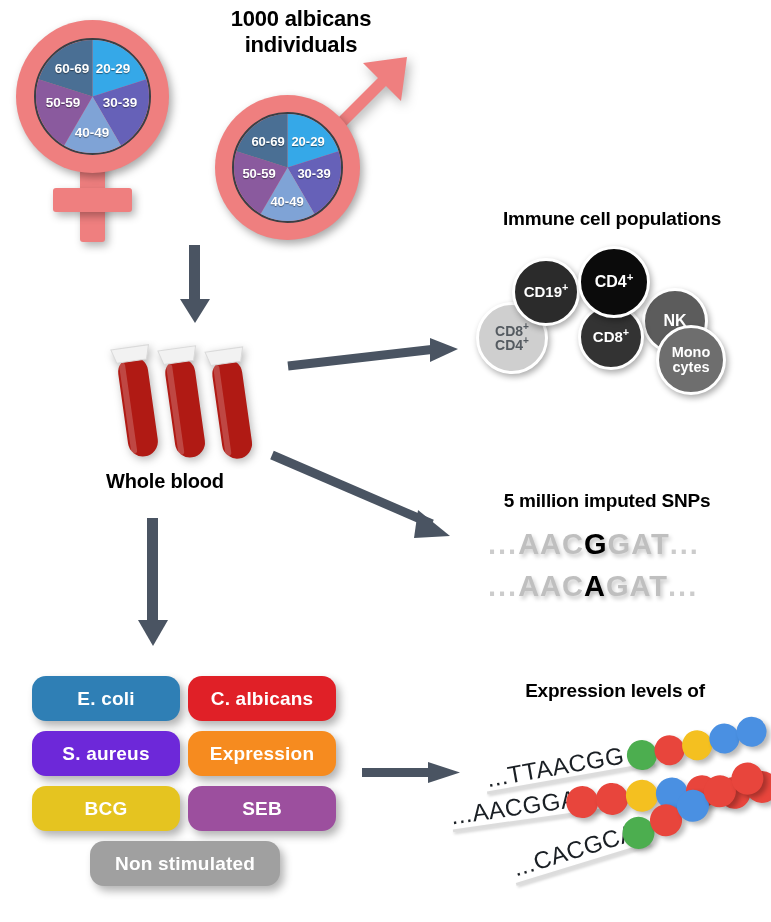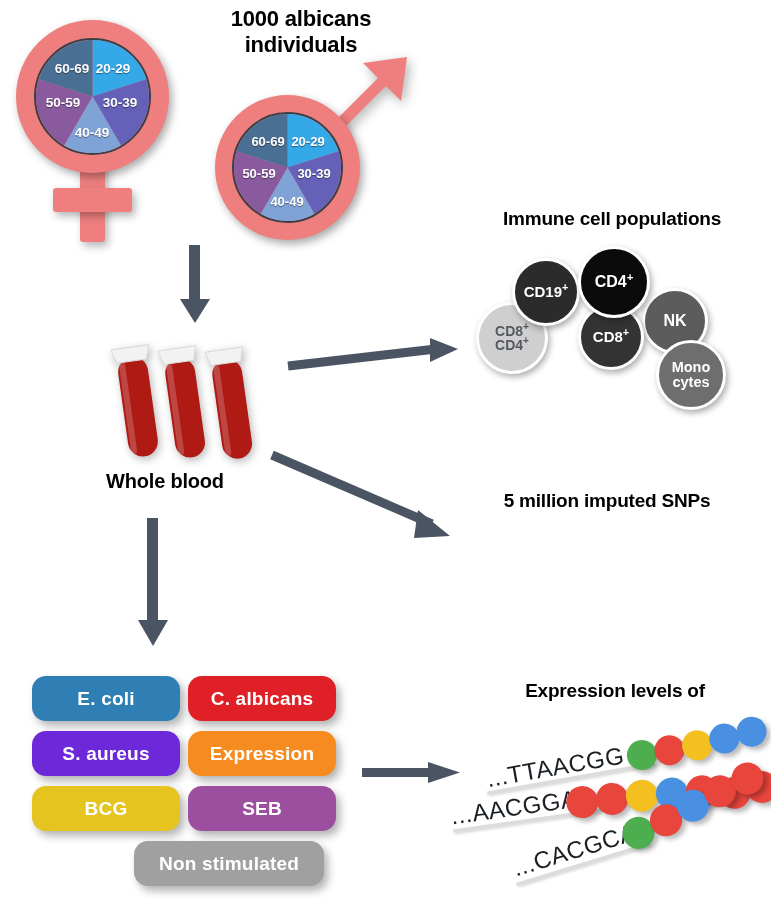--- a/index.html
+++ b/index.html
@@ -237,50 +237,58 @@
     </div>
 
     <div class="cell" style="left:182px; top:48px; width:66px; height:66px; background:#5c5c5c; color:#ffffff; font-size:16px; z-index:3;">
       <span>NK</span>
     </div>
 
     <div class="cell" style="left:118px; top:64px; width:66px; height:66px; background:#333333; color:#ffffff; font-size:15px; z-index:5;">
       <span>CD8<sup>+</sup></span>
     </div>
 
-    <div class="cell" style="left:196px; top:100px; width:70px; height:70px; background:#6e6e6e; color:#ffffff; font-size:14.5px; z-index:4;">
+    <div class="cell" style="left:196px; top:85px; width:70px; height:70px; background:#6e6e6e; color:#ffffff; font-size:14.5px; z-index:4;">
       <span>Mono<br>cytes</span>
     </div>
 
 
   </div>
 
   <div class="heading abs" style="left:462px; top:490px; width:290px; font-size:19px;">5 million imputed SNPs</div>
 
+  <div class="abs" style="left:480px; top:528px; width:280px; height:95px;">
+    <div class="snp-seq" style="left:8px; top:0px; font-size:29px;">
+      <span class="snp-dots">...</span><span class="snp-dim">AAC</span><span class="snp-hot">G</span><span class="snp-dim">GAT</span><span class="snp-dots">...</span>
+    </div>
+    <div class="snp-seq" style="left:8px; top:42px; font-size:29px;">
+      <span class="snp-dots">...</span><span class="snp-dim">AAC</span><span class="snp-hot">A</span><span class="snp-dim">GAT</span><span class="snp-dots">...</span>
+    </div>
+  </div>
 
   <div class="abs" style="left:32px; top:676px; width:300px; height:220px;">
     <div class="pill" style="left:0px; top:0px; width:148px; height:45px; background:#2f7fb5; font-size:19px;">
       <span>E. coli</span>
     </div>
     <div class="pill" style="left:156px; top:0px; width:148px; height:45px; background:#e02027; font-size:19px;">
       <span>C. albicans</span>
     </div>
     <div class="pill" style="left:0px; top:55px; width:148px; height:45px; background:#6d28d9; font-size:19px;">
       <span>S. aureus</span>
     </div>
     <div class="pill" style="left:156px; top:55px; width:148px; height:45px; background:#f68b1f; font-size:19px;">
       <span>Expression</span>
     </div>
     <div class="pill" style="left:0px; top:110px; width:148px; height:45px; background:#e5c420; font-size:19px;">
       <span>BCG</span>
     </div>
     <div class="pill" style="left:156px; top:110px; width:148px; height:45px; background:#9c4f9e; font-size:19px;">
       <span>SEB</span>
     </div>
-    <div class="pill" style="left:58px; top:165px; width:190px; height:45px; background:#a0a0a0; font-size:19px;margin-left:44px;">
+    <div class="pill" style="left:58px; top:165px; width:190px; height:45px; background:#a0a0a0; font-size:19px;">
       <span>Non stimulated</span>
     </div>
   </div>
 
   <svg class="arrow-svg" style="left:362px; top:758px;" width="110" height="34">
     <rect x="0" y="10" width="72" height="9" fill="#4a5462"></rect>
     <polygon points="66,4 98,14.5 66,25" fill="#4a5462"></polygon>
   </svg>
 
   <div class="heading abs" style="left:463px; top:680px; width:304px; font-size:19px;">

